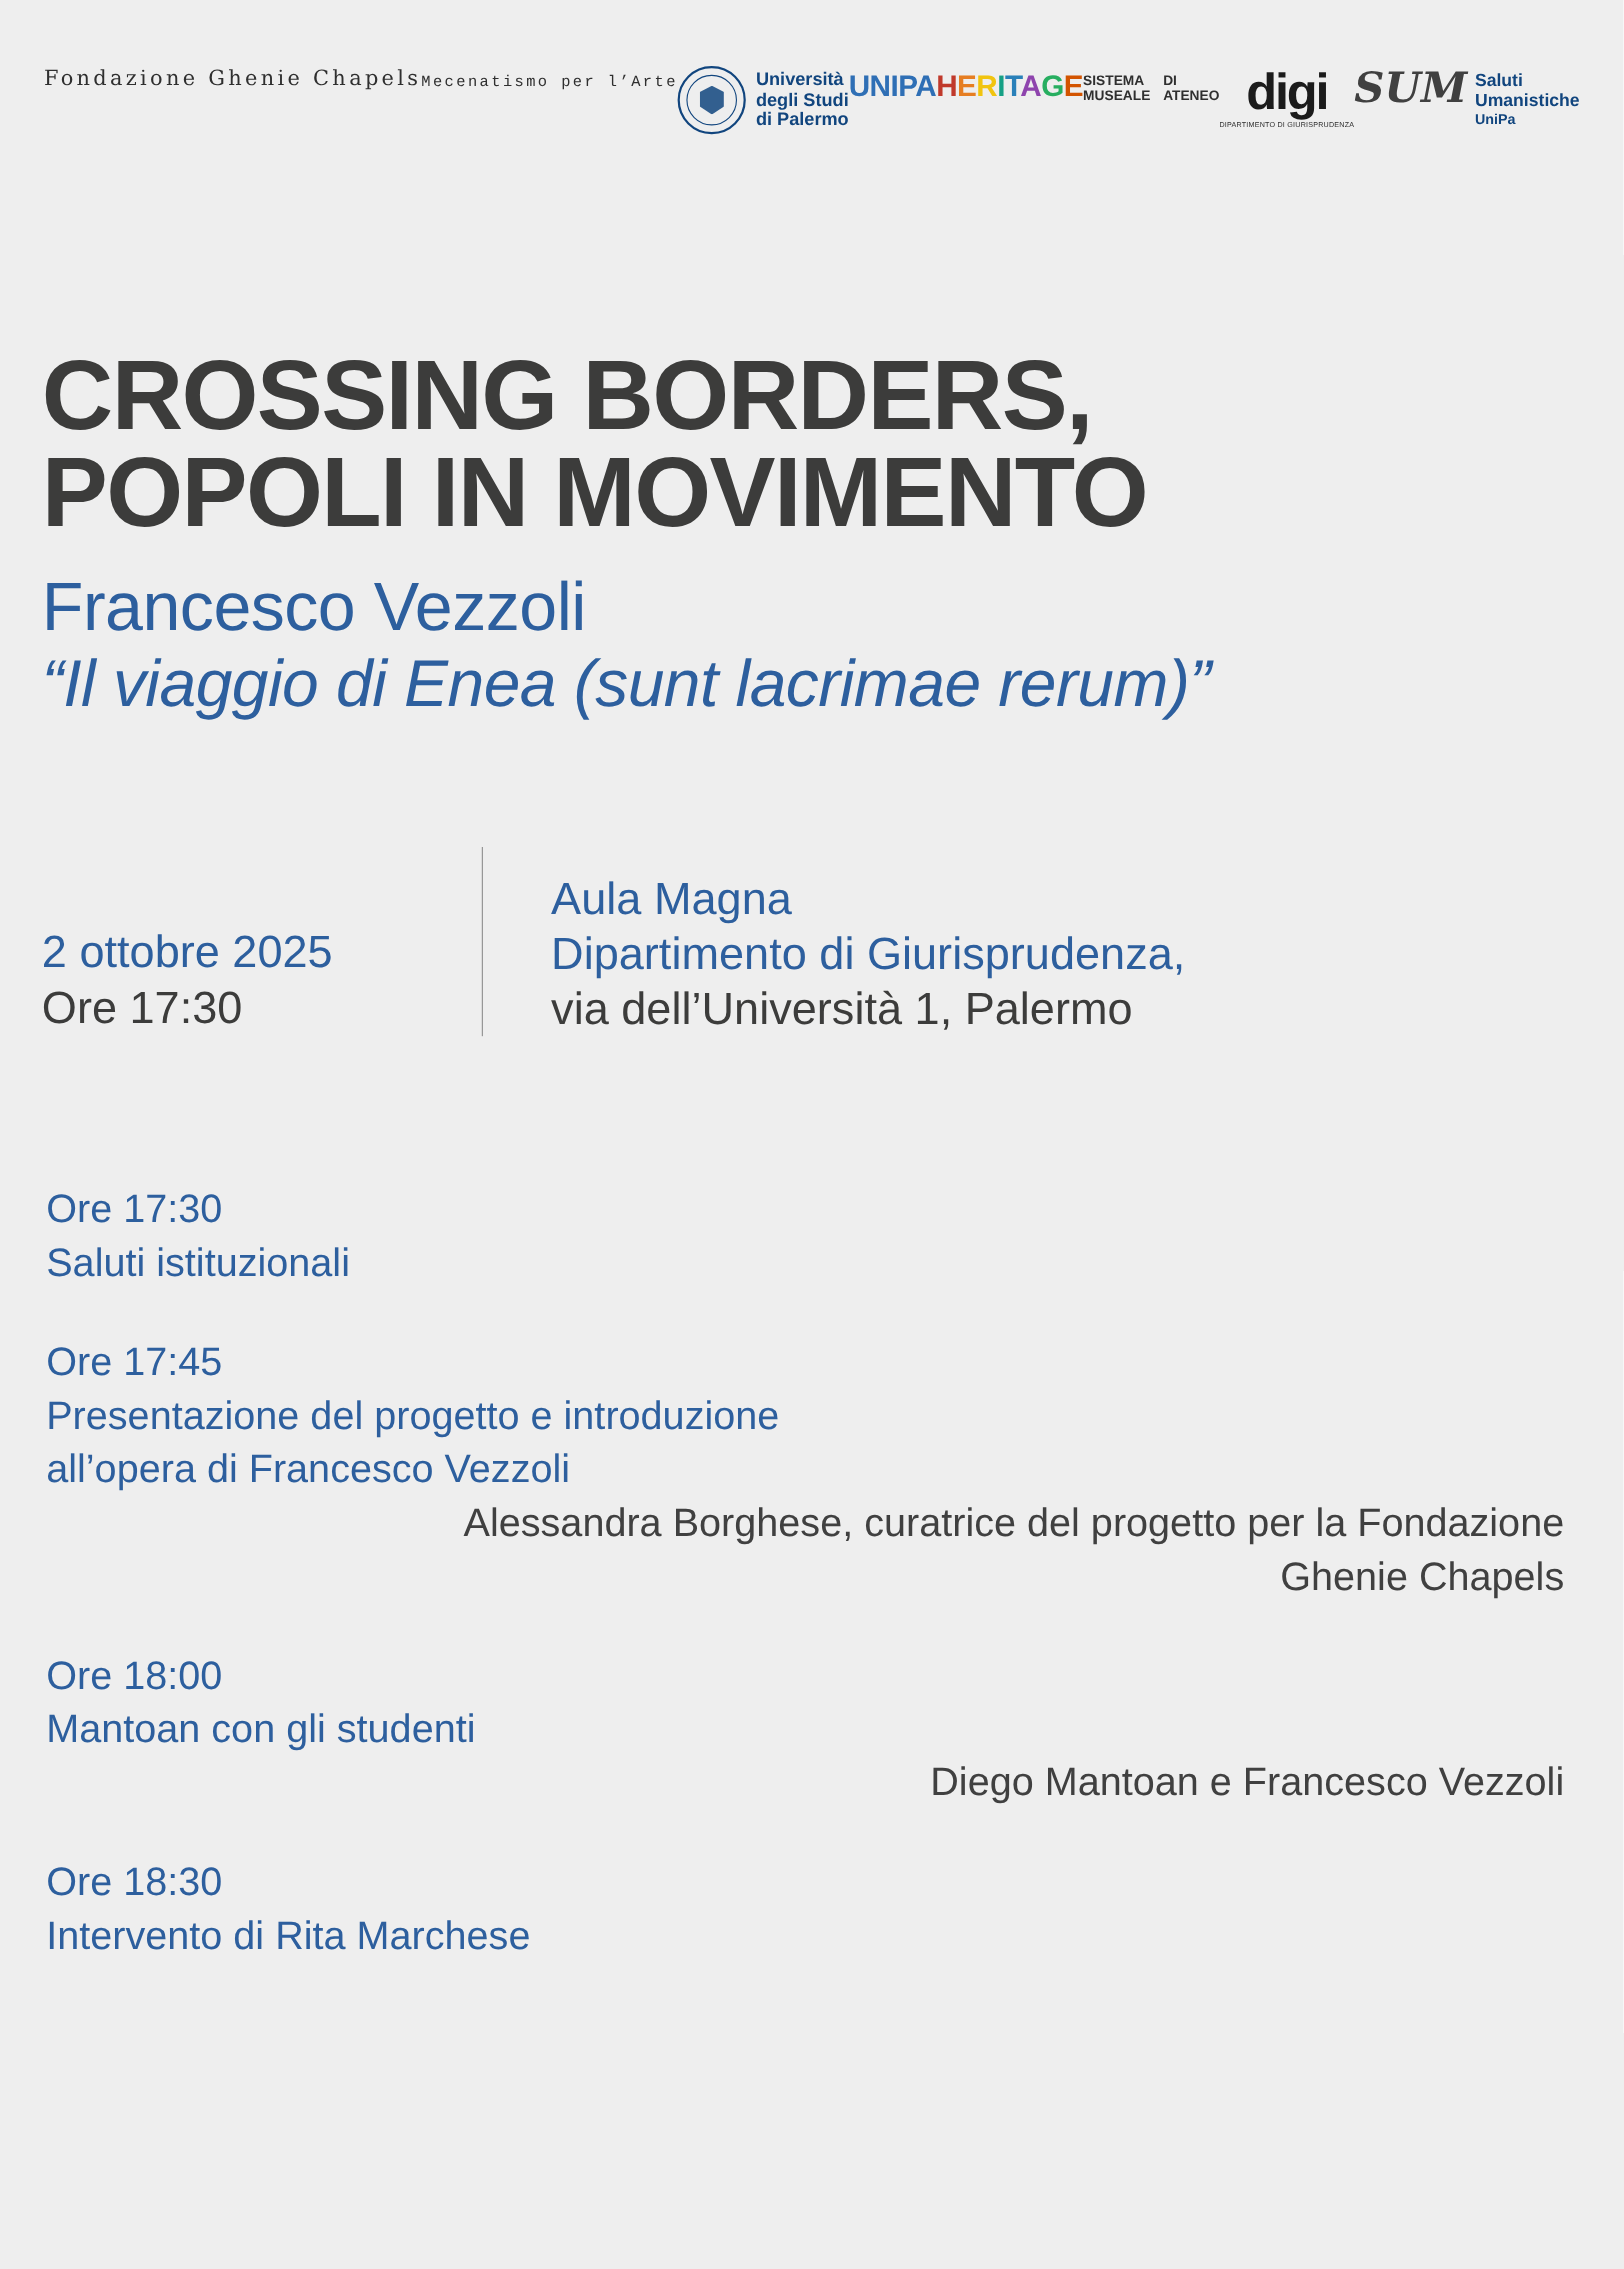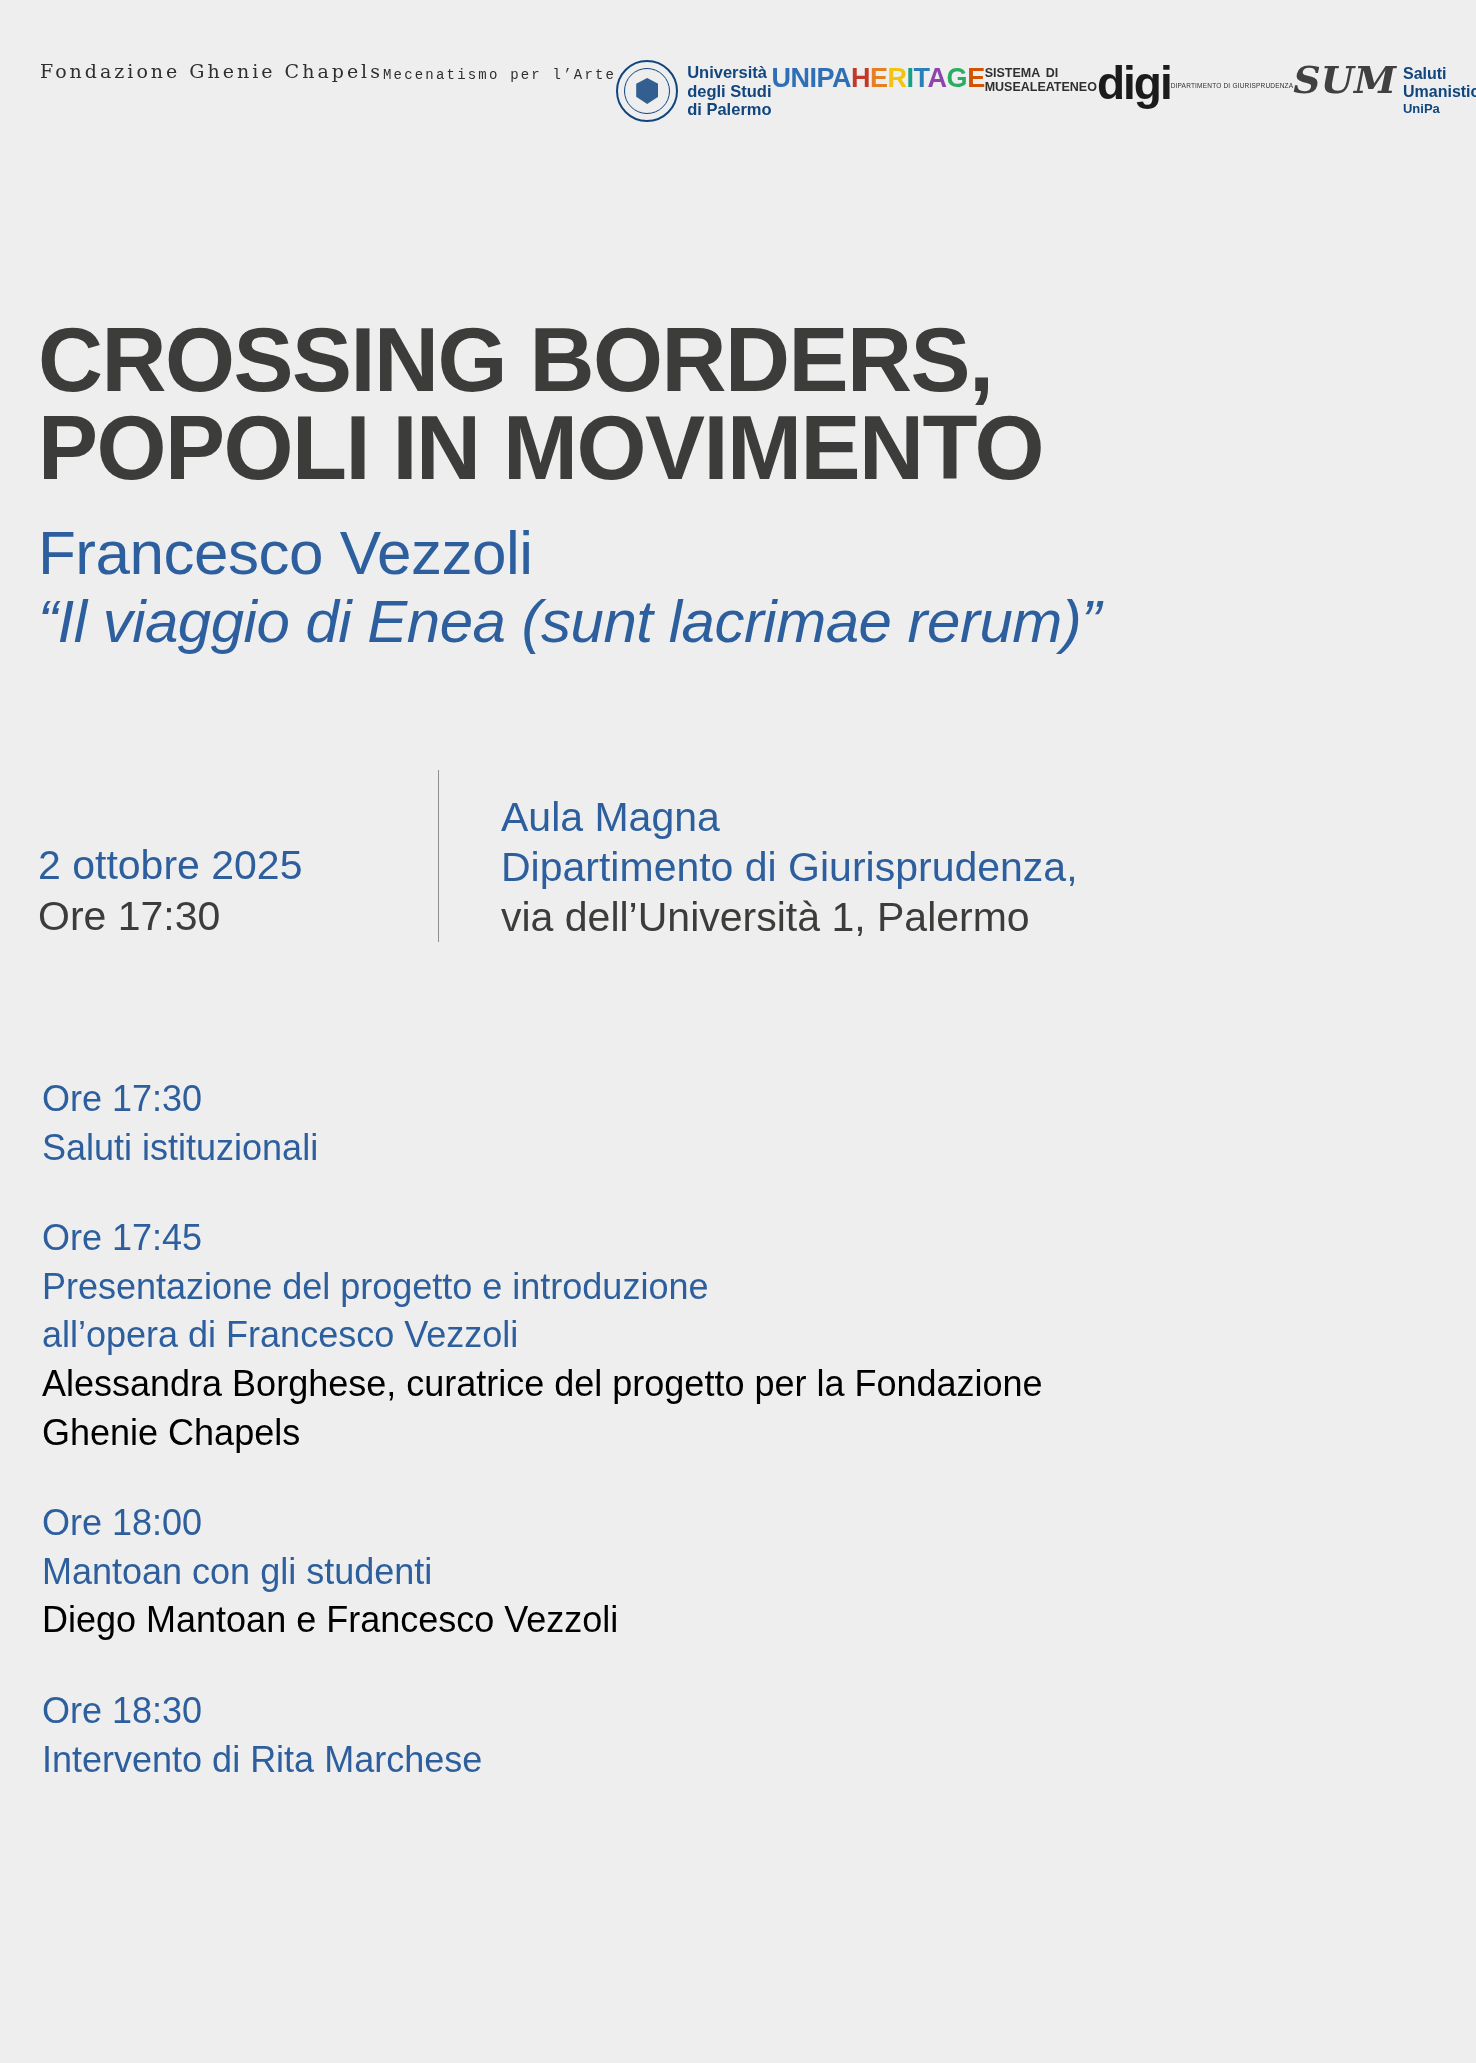--- a/index.html
+++ b/index.html
@@ -150,20 +150,21 @@
     color: #2f2f2f;
     line-height: 1.15;
     display: block;
     margin-top: 4px;
   }
 
   
   .logo-digi {
     margin-top: 24px;
     text-align: left;
+    flex-direction: column;
   }
   .digi-word {
     font-family: "Liberation Sans", sans-serif;
     font-weight: bold;
     font-size: 46px;
     letter-spacing: -2px;
     color: #1b1b1b;
     display: block;
     line-height: 1;
   }
@@ -312,22 +313,23 @@
   }
   .prog-title {
     font-family: "Liberation Sans", sans-serif;
     font-size: 36px;
     color: #2d5f9e;
     line-height: 1.35;
   }
   .prog-people {
     font-family: "Liberation Sans", sans-serif;
     font-size: 36px;
-    color: #000000;
+    color: #404040;
     line-height: 1.35;
+    text-align: right;
   }
 </style>
 </head>
 <body>
 
 <div class="poster">
 
   <div class="logo-bar">
 
     <div class="logo logo-ghenie">

